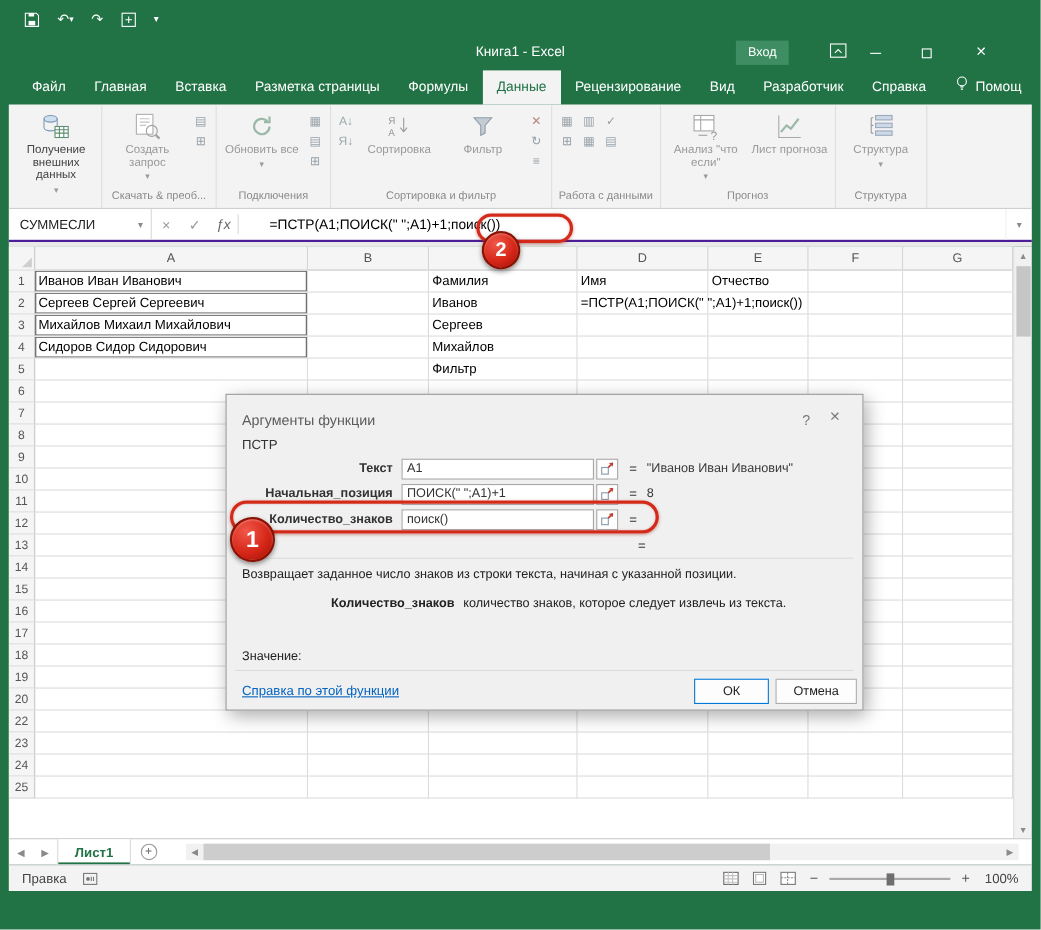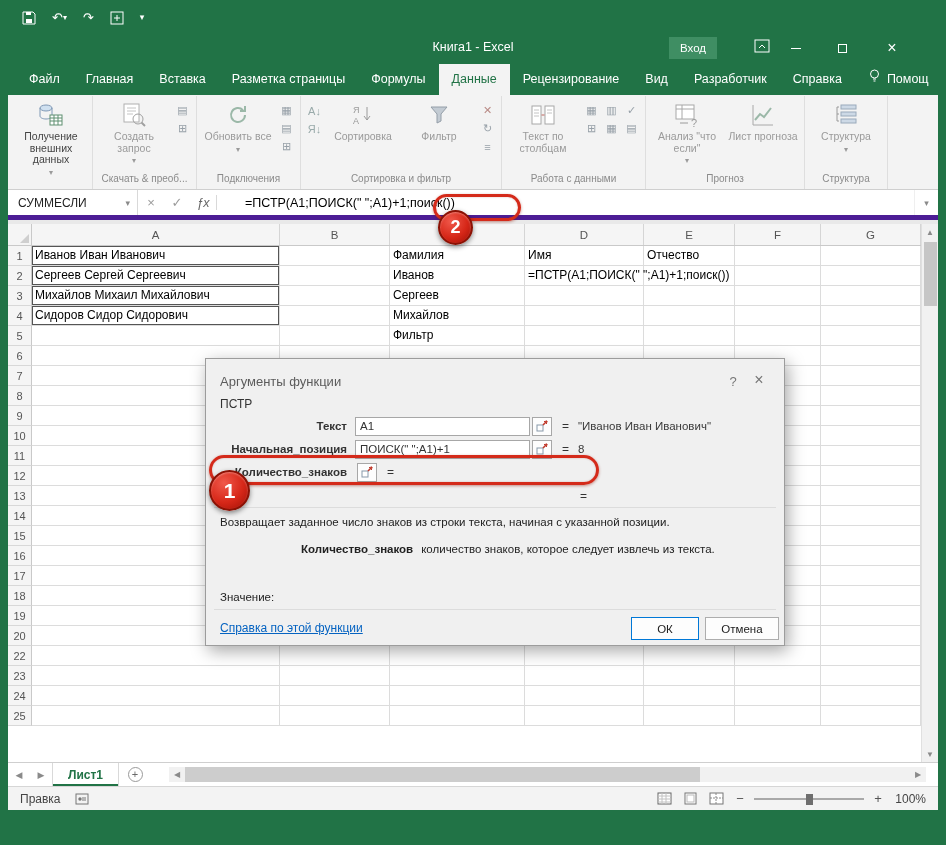--- a/index.html
+++ b/index.html
@@ -33,21 +33,21 @@
 .bigbtn{width:76px;display:flex;flex-direction:column;align-items:center;padding:4px 2px 0;color:#444;font-size:10.5px;line-height:11.5px;text-align:center}
 .bigbtn.dis{color:#9a9a9a}
 .bigbtn .lbl{margin-top:3px}
 .bigbtn .car{font-size:8px;color:#9a9a9a;margin-top:1px}
 .bicon{height:27px;display:flex;align-items:center;justify-content:center}
 .smallstack{display:flex;flex-direction:column;gap:1px;padding:5px 1px}
 .smallstack.sgrid{display:grid;grid-template-columns:repeat(3,19px);gap:1px}
 .sic{width:19px;height:17px;display:flex;align-items:center;justify-content:center}
 
 
-.fbar{position:absolute;left:8px;right:8px;top:190px;height:30px;background:#fff;border-bottom:5px solid #4c1d95;display:flex;align-items:stretch}
+.fbar{position:absolute;left:8px;right:8px;top:190px;height:30px;background:#fff;border-bottom:2px solid #4c1d95;display:flex;align-items:stretch}
 .namebox{width:130px;display:flex;align-items:center;padding-left:10px;font-size:12px;border-right:1px solid #d9d9d9;position:relative;color:#222}
 .nb-car{position:absolute;right:7px;color:#8a8a8a;font-size:9px}
 .fbtn{width:26px;display:flex;align-items:center;justify-content:center;color:#9a9a9a;font-size:13px}
 .fbtn.fx{font-style:italic;color:#666;font-size:12.5px}
 .fsep{width:1px;background:#d9d9d9;margin:5px 0}
 .ftext{flex:1;display:flex;align-items:center;padding-left:28px;font-size:12.5px;white-space:nowrap;overflow:hidden;color:#000}
 .fexp{width:24px;display:flex;align-items:center;justify-content:center;color:#8a8a8a;font-size:9px;border-left:1px solid #efefef}
 .fgap{position:absolute;left:8px;right:8px;top:220px;height:4px;background:#e9e9e9}
 
 
@@ -89,21 +89,21 @@
 .znotch{position:absolute;left:50%;top:3px;width:1px;height:8px;background:#8a8a8a}
 .zthumb{position:absolute;left:52px;top:2px;width:7px;height:11px;background:#6e6e6e}
 .sb-zoom{min-width:34px;text-align:right}
 
 
 .dlg{position:absolute;left:205px;top:358px;width:580px;height:288px;background:#f0f0f0;border:1px solid #9c9c9c;box-shadow:3px 5px 16px rgba(0,0,0,.35);z-index:50;font-size:12px;color:#333}
 .dlg-title{height:30px;display:flex;align-items:flex-end;padding:0 12px 0 14px;color:#5c5c5c;font-size:13px}
 .dlg-help{margin-left:auto;color:#777;font-size:13px;width:26px;text-align:center}
 .dlg-close{color:#777;font-size:16px;width:26px;text-align:center}
 .dlg-fn{position:absolute;left:14px;top:38px;font-size:12px;color:#333}
-.frow{position:absolute;left:4px;right:14px;height:22px;display:flex;align-items:center}
+.frow{position:absolute;left:14px;right:14px;height:22px;display:flex;align-items:center}
 .flabel{width:145px;text-align:right;font-weight:bold;padding-right:8px;font-size:11.5px;white-space:nowrap}
 .finput{width:175px;height:19px;background:#fff;border:1px solid #a7a7a7;font-size:11.5px;padding:0 4px;line-height:17px;white-space:nowrap;overflow:hidden}
 .fpick{width:20px;height:19px;border:1px solid #a7a7a7;background:#fdfdfd;margin-left:2px;display:flex;align-items:center;justify-content:center}
 .feq{margin-left:10px;width:12px;color:#333}
 .fres{margin-left:4px;color:#3a3a3a;font-size:11.5px;white-space:nowrap}
 .extra-eq{position:absolute;left:374px;top:130px;color:#333}
 .dlg-sep{position:absolute;left:8px;right:8px;border-top:1px solid #dcdcdc}
 .dlg-desc{position:absolute;left:14px;right:14px;top:156px;font-size:11.5px;color:#222;line-height:14px}
 .dlg-param{position:absolute;left:95px;right:14px;top:184px;font-size:11.5px;color:#222}
 .dlg-param b{margin-right:8px}
@@ -290,31 +290,20 @@
             </div>
             <div class="sic">
               <span style="font-size:11px;color:#97a0a8">≡</span>
             </div>
           </div>
         </div>
         <div class="rgroup-caption">Сортировка и фильтр</div>
       </div>
       <div class="rgroup">
         <div class="rgroup-items">
-          <div class="bigbtn dis">
-            <span class="bicon">
-              <svg width="26" height="26" viewBox="0 0 26 26">
-                <rect x="2" y="4" width="9" height="18" fill="#fff" stroke="#a8a8a8"></rect>
-                <rect x="15" y="4" width="9" height="18" fill="#fff" stroke="#a8a8a8"></rect>
-                <path d="M4 8h5M4 11h5M4 14h5M17 8h5M17 11h5" stroke="#c4c4c4"></path>
-                <path d="M11.5 13h3" stroke="#c0675f"></path>
-              </svg>
-            </span>
-            <div class="lbl">Текст по столбцам</div>
-          </div>
           <div class="smallstack sgrid">
             <div class="sic">
               <span style="font-size:11px;color:#97a0a8">▦</span>
             </div>
             <div class="sic">
               <span style="font-size:11px;color:#97a0a8">▥</span>
             </div>
             <div class="sic">
               <span style="font-size:11px;color:#97a0a8">✓</span>
             </div>
@@ -738,20 +727,21 @@
             <rect x="1" y="5" width="6" height="6" fill="#fff" stroke="#8899aa"></rect>
             <path d="M11 1L7 5" stroke="#c0392b" stroke-width="1.6"></path>
             <path d="M11 1l-3 .6M11 1l-.6 3" stroke="#c0392b"></path>
           </svg>
         </div>
       <div class="feq">=</div>
       <div class="fres">8</div>
     </div>
     <div class="frow" style="top:102px">
       <div class="flabel">Количество_знаков</div>
+      <div class="finput">поиск()</div>
       <div class="fpick">
           <svg width="12" height="12" viewBox="0 0 12 12">
             <rect x="1" y="5" width="6" height="6" fill="#fff" stroke="#8899aa"></rect>
             <path d="M11 1L7 5" stroke="#c0392b" stroke-width="1.6"></path>
             <path d="M11 1l-3 .6M11 1l-.6 3" stroke="#c0392b"></path>
           </svg>
         </div>
       <div class="feq">=</div>
       <div class="fres"></div>
     </div>

